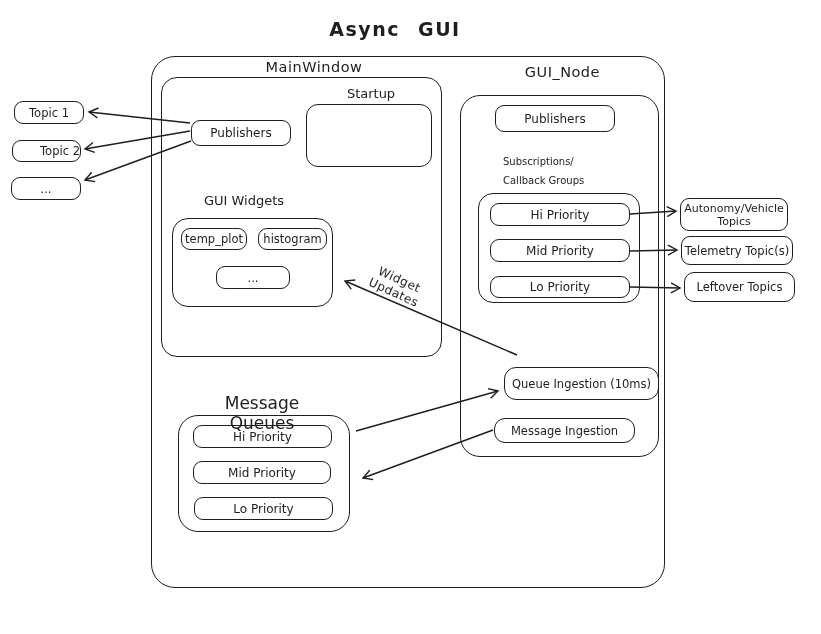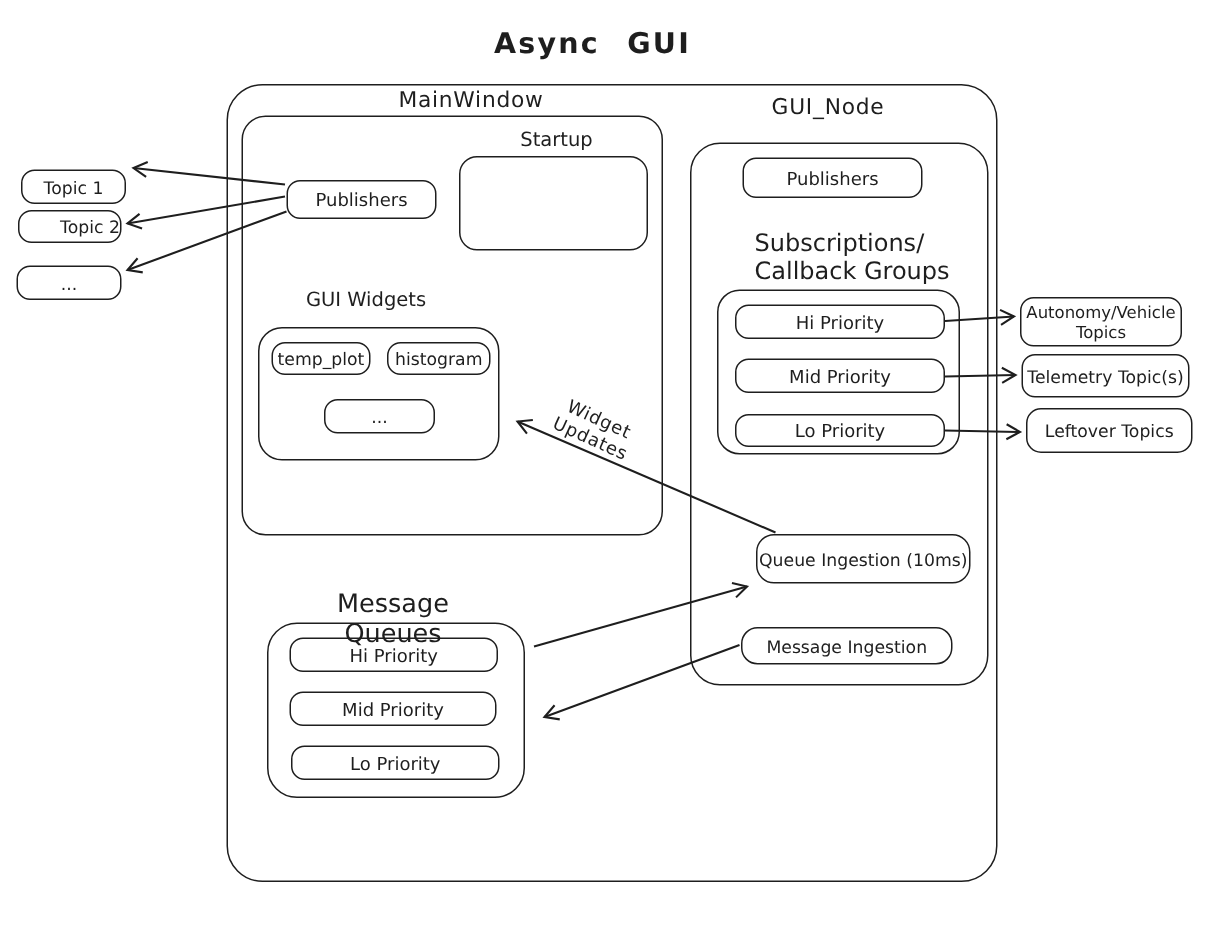--- a/index.html
+++ b/index.html
@@ -83,51 +83,51 @@
   <div class="box r8" style="left:193px; top:425px; width:139px; height:23px;">
     <span>Hi Priority</span>
   </div>
   <div class="box r8" style="left:193px; top:461px; width:138px; height:23px;">
     <span>Mid Priority</span>
   </div>
   <div class="box r8" style="left:194px; top:497px; width:139px; height:23px;">
     <span>Lo Priority</span>
   </div>
 
-  <div class="lbl h2 center" style="left:492px; top:64px; width:120px;">GUI_Node</div>
+  <div class="lbl h2 center" style="left:480px; top:64px; width:120px;text-align:right;">GUI_Node</div>
   <div class="box r16" style="left:460px; top:95px; width:199px; height:362px; border-radius:20px;"></div>
 
   <div class="box r8" style="left:495px; top:105px; width:120px; height:27px;">
     <span>Publishers</span>
   </div>
 
-  <div class="lbl" style="left:503px; top:152px; font-size:16px; line-height:19px; text-align:left;">
+  <div class="lbl" style="left:503px; top:152px; font-size:10px; line-height:19px; text-align:left;">
     <div>Subscriptions/</div>
     <div>Callback Groups</div>
   </div>
 
   <div class="box r12" style="left:478px; top:193px; width:162px; height:110px; border-radius:15px;"></div>
   <div class="box r8" style="left:490px; top:203px; width:140px; height:23px;">
     <span>Hi Priority</span>
   </div>
   <div class="box r8" style="left:490px; top:239px; width:140px; height:23px;">
     <span>Mid Priority</span>
   </div>
   <div class="box r8" style="left:490px; top:276px; width:140px; height:22px;">
     <span>Lo Priority</span>
   </div>
 
-  <div class="box r12 small" style="left:504px; top:356px; width:143px; height:33px;">
+  <div class="box r12 small" style="left:504px; top:367px; width:155px; height:33px;">
     <span>Queue Ingestion (10ms)</span>
   </div>
   <div class="box r8 small" style="left:494px; top:418px; width:141px; height:25px; border-radius:11px;">
     <span>Message Ingestion</span>
   </div>
 
-  <div class="box r8 small" style="left:14px; top:101px; width:70px; height:23px;margin-top:12px;">
+  <div class="box r8 small" style="left:14px; top:101px; width:70px; height:23px;">
     <span>Topic 1</span>
   </div>
   <div class="box r8 small" style="left:12px; top:140px; width:69px; height:22px;padding-left:27px;">
     <span>Topic 2</span>
   </div>
   <div class="box r8 small" style="left:11px; top:177px; width:70px; height:23px;">
     <span>...</span>
   </div>
 
   <div class="box r8" style="left:680px; top:198px; width:108px; height:33px; font-size:11px; line-height:13px; padding:2px;">

